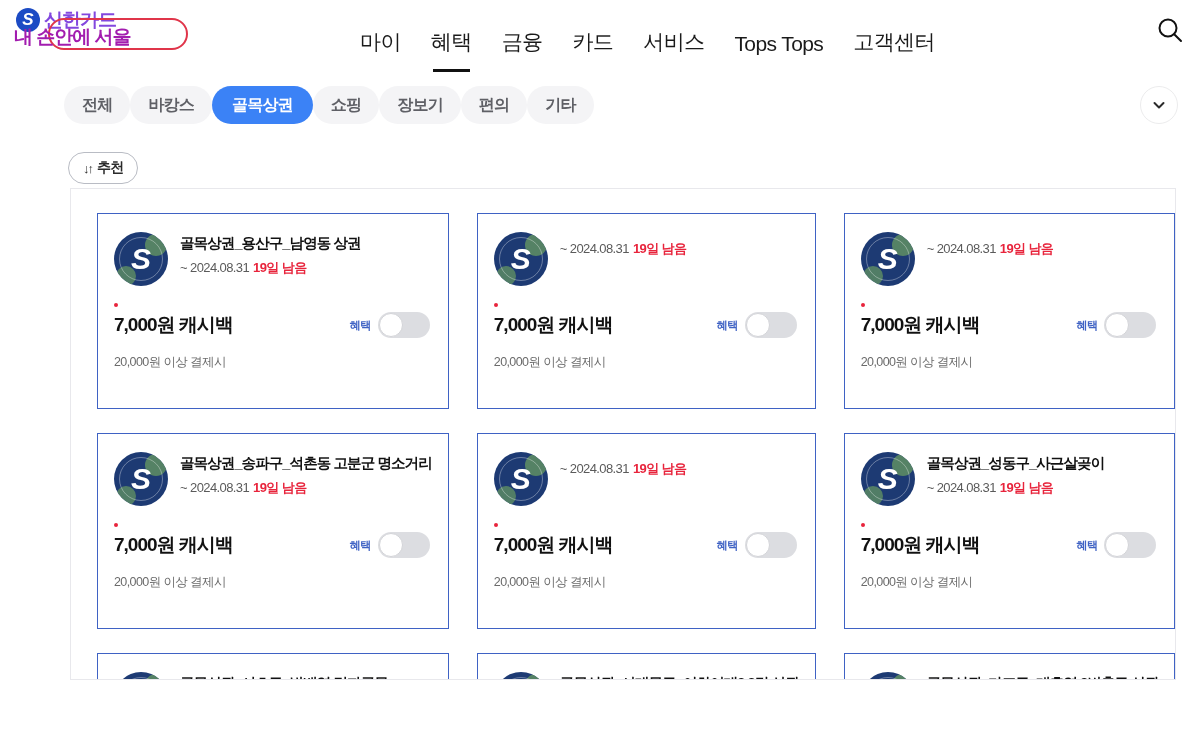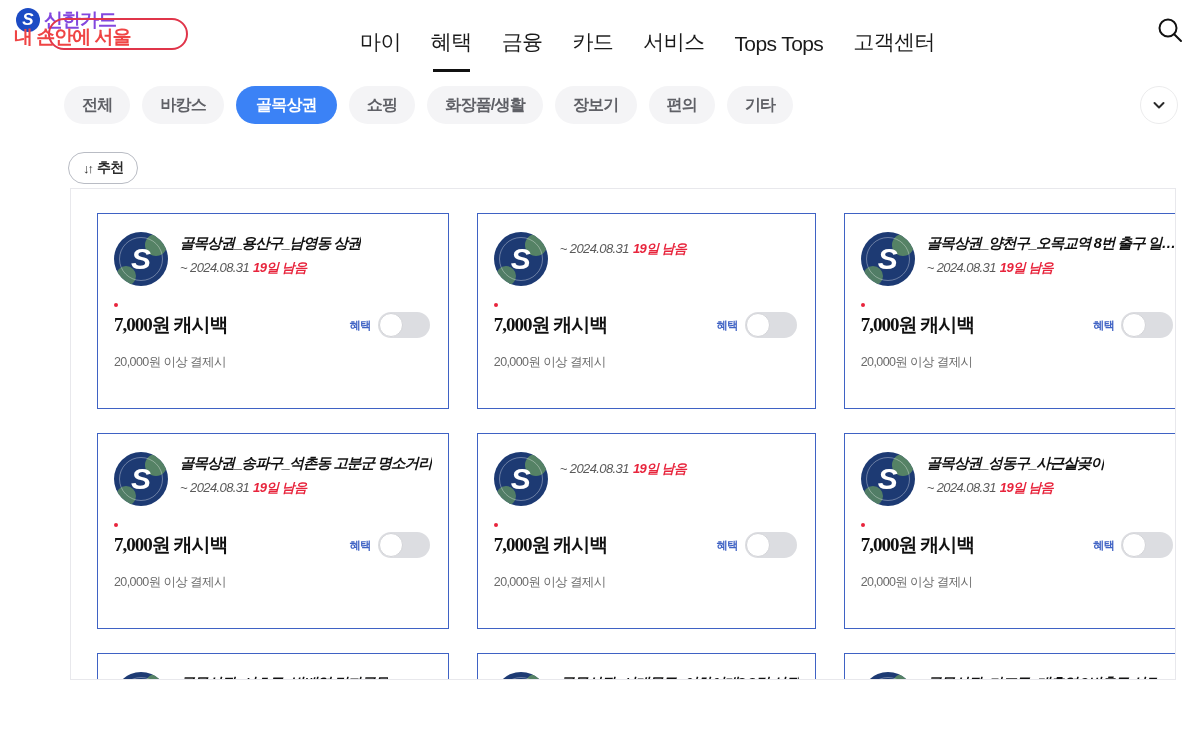--- a/index.html
+++ b/index.html
@@ -48,21 +48,21 @@
     color: #6d28d9;
     letter-spacing: -1px;
     white-space: nowrap;
     opacity: .85;
   }
   .brand-sub {
     position: absolute;
     left: 6px; top: 20px;
     font-size: 19px;
     font-weight: bold;
-    color: #ef4444;
+    color: #a21caf;
     letter-spacing: -1px;
     white-space: nowrap;
   }
   .brand-sub-box {
     position: absolute;
     left: 40px; top: 14px;
     width: 140px; height: 32px;
     border: 2px solid #e0354a;
     border-radius: 16px;
   }
@@ -101,21 +101,21 @@
   }
 
   
   .chip-bar {
     position: relative;
     margin-top: 22px;
     padding: 0 20px 0 64px;
     height: 46px;
     display: flex;
     align-items: center;
-    gap: 12px;
+    gap: 0;
   }
   .chip {
     height: 38px;
     padding: 0 18px;
     border-radius: 19px;
     background: #f4f4f6;
     color: #5f6066;
     font-size: 16px;
     font-weight: bold;
     letter-spacing: -0.8px;
@@ -230,21 +230,21 @@
     z-index: 3;
   }
   .card-logo .ring {
     position: absolute;
     left: 5px; top: 5px;
     width: 44px; height: 44px;
     border: 1px solid rgba(255,255,255,.35);
     border-radius: 50%;
     z-index: 2;
   }
-  .card-head-text { min-width: 0; padding-top: 2px; font-style: italic; }
+  .card-head-text { min-width: 0; padding-top: 2px; }
   .card-title {
     font-size: 14.5px;
     font-weight: bold;
     color: #111;
     letter-spacing: -0.9px;
     white-space: nowrap;
     overflow: hidden;
     text-overflow: ellipsis;
     max-width: 258px;
   }
@@ -260,21 +260,20 @@
     font-weight: bold;
     margin-left: 4px;
     margin-top: 12px;
   }
 
   .card-benefit {
     margin-top: 26px;
     display: flex;
     align-items: center;
     justify-content: space-between;
-    font-family: Liberation Serif, serif;
   }
   .benefit-left { position: relative; }
   .benefit-left::before {
     content: "";
     position: absolute;
     left: 0px; top: -9px;
     width: 4px; height: 4px;
     border-radius: 50%;
     background: #e8243c;
   }
@@ -348,21 +347,20 @@
       <line x1="20.2" y1="20.2" x2="27" y2="27" stroke="#111" stroke-width="2" stroke-linecap="round"></line>
     </svg>
   </div>
 </div>
 
 <div class="chip-bar">
   <div class="chip">전체</div>
   <div class="chip">바캉스</div>
   <div class="chip selected">골목상권</div>
   <div class="chip">쇼핑</div>
-  <div class="chip">화장품/생활</div>
   <div class="chip">장보기</div>
   <div class="chip">편의</div>
   <div class="chip">기타</div>
 
   <div class="chip-expand">
     <svg width="16" height="16" viewBox="0 0 16 16" fill="none">
       <path d="M3.5 6 L8 10.5 L12.5 6" stroke="#2b2b2b" stroke-width="2" stroke-linecap="round" stroke-linejoin="round"></path>
     </svg>
   </div>
 </div>
@@ -436,21 +434,20 @@
 
     <div class="card">
       <div class="card-top">
         <div class="card-logo">
           <div class="globe-a"></div>
             <div class="globe-b"></div>
           <div class="ring"></div>
             <div class="s-mark">S</div>
         </div>
         <div class="card-head-text">
-          <div class="card-title">골목상권_양천구_오목교역 8번 출구 일…</div>
           <div class="card-meta">
             <span>~ 2024.08.31</span><span class="card-dday">19일 남음</span>
           </div>
         </div>
       </div>
       <div class="card-benefit">
         <div class="benefit-left">
           <div class="benefit-amount">7,000원 캐시백</div>
         </div>
         <div class="toggle-wrap">

